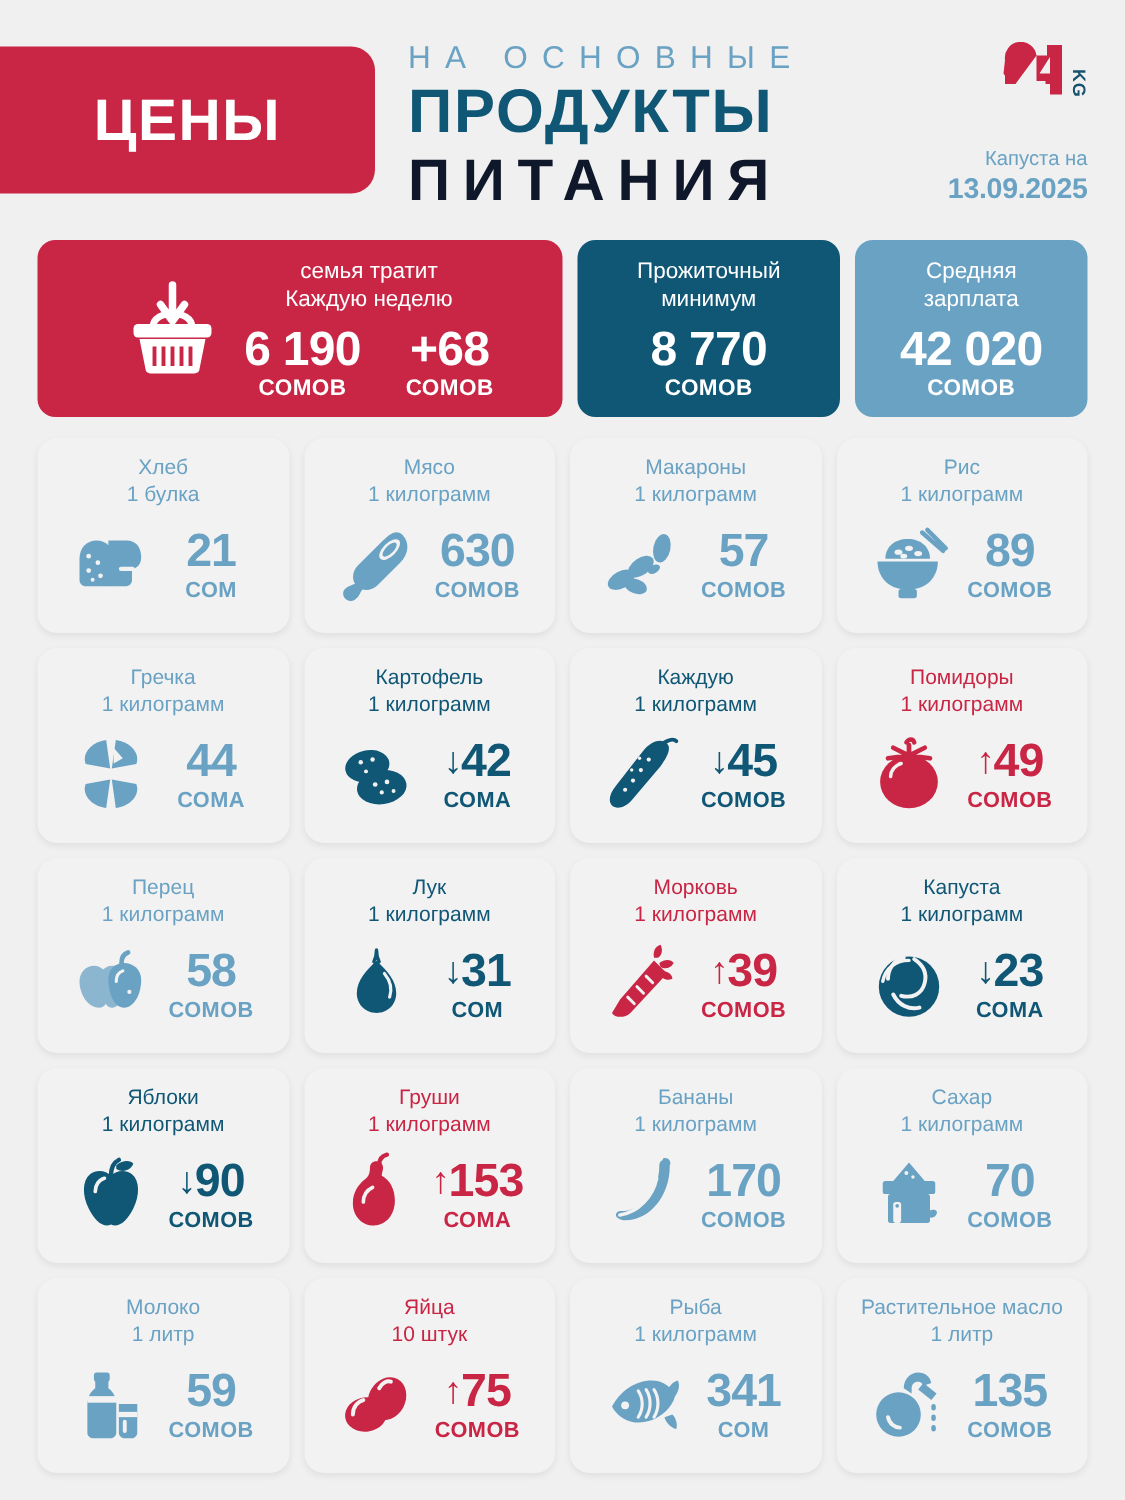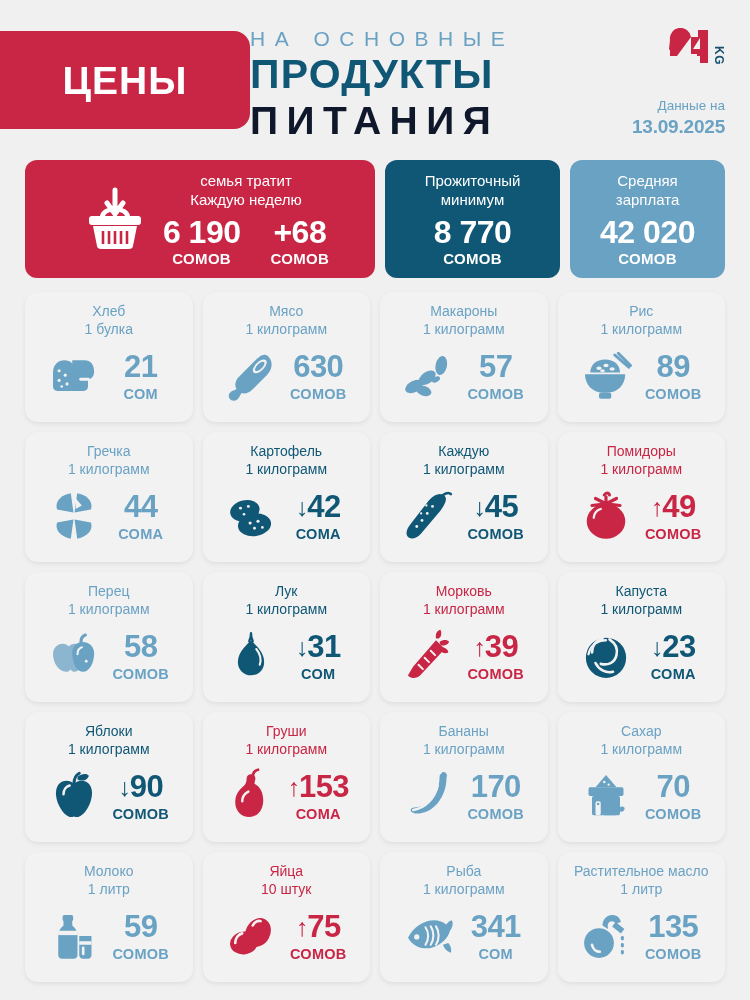--- a/index.html
+++ b/index.html
@@ -29,21 +29,21 @@
   }
   .title-badge span {
     color: #fff;
     font-weight: bold;
     font-size: 39px;
     letter-spacing: 1px;
     line-height: 1;
   }
   .head-center {
     position: absolute;
-    left: 250px; top: 26px;
+    left: 272px; top: 26px;
     text-align: left;
   }
   .hc-line1 {
     color: #6AA2C4;
     font-size: 21px;
     letter-spacing: 9.5px;
     line-height: 1.25;
     font-weight: normal;
   }
   .hc-line2 {
@@ -232,21 +232,21 @@
   </div>
 
   <div class="head-right">
     <div class="logo">
       <svg width="46" height="40" viewBox="0 0 46 40">
         <path d="M3 12 A10.5 10.5 0 0 1 24 9 L10 28 L30 28 L30 26 L24 26 L24 9 L31 9 L31 2 L38 2 L26 21 L33 21 L33 2 L41 2 L41 35 L33 35 L33 28 L3 28 Z" fill="#C92545"></path>
         <path d="M3 12 A10.5 10.5 0 0 1 22 6.5 L6 27 L2 21 Z" fill="#C92545"></path>
       </svg>
       <div class="logo-kg">KG</div>
     </div>
-    <div class="date-label">Данные на</div>
+    <div class="date-label">Капуста на</div>
     <div class="date-value">13.09.2025</div>
   </div>
 </div>
 
 <div class="summary">
 
   <div class="sum-card sum-basket">
     <div class="basket-icon">
       <svg width="70" height="70" viewBox="0 0 70 70">
         <path d="M35 6 L35 26 M35 30 L27 19 M35 30 L43 19" stroke="#fff" stroke-width="5" fill="none" stroke-linecap="round"></path>

